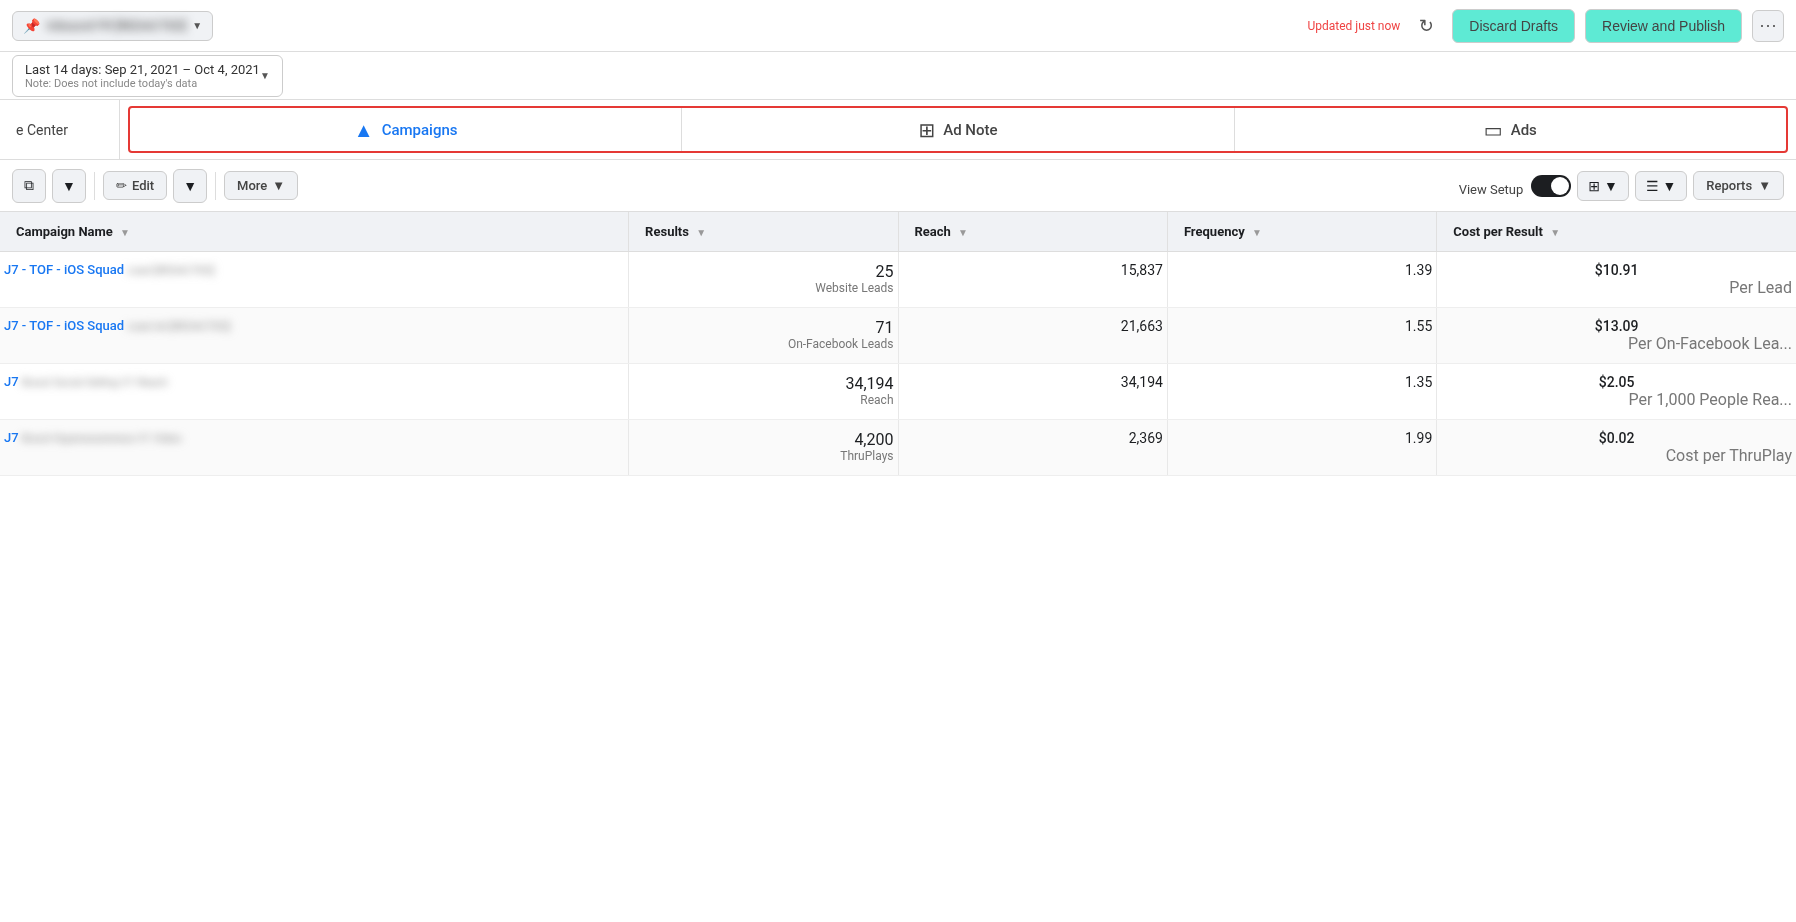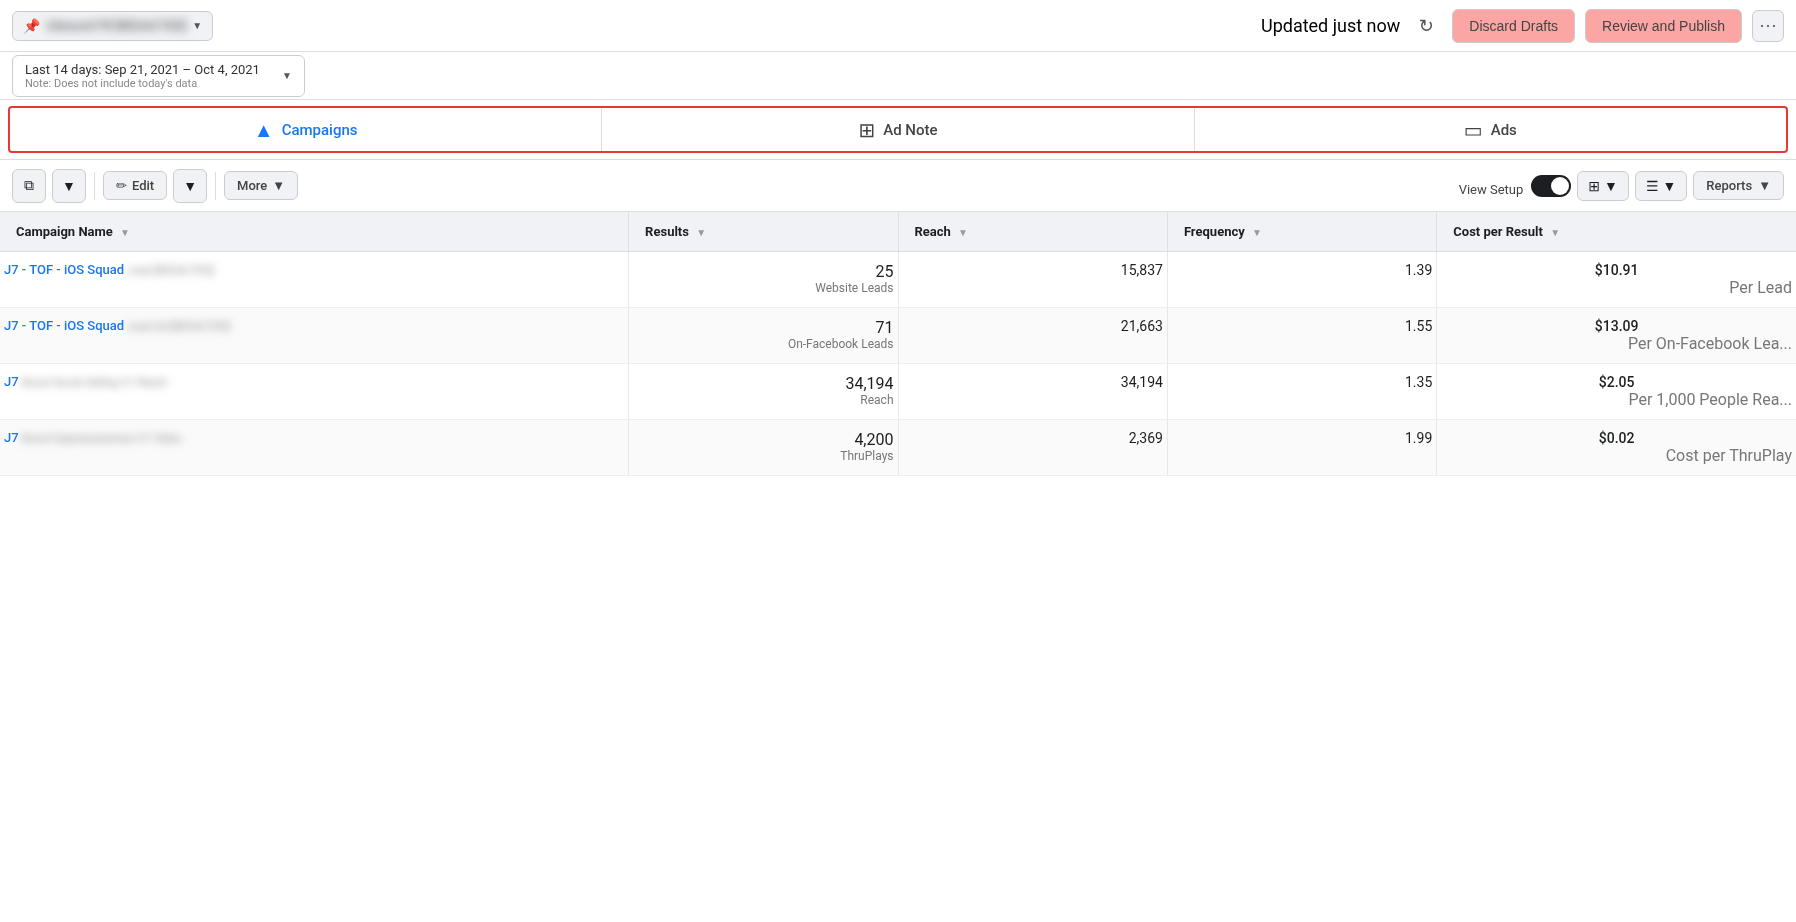--- a/index.html
+++ b/index.html
@@ -12,44 +12,44 @@
     }
     .account-selector {
       display: flex; align-items: center; gap: 6px;
       background: #f0f2f5; border: 1px solid #ccc; border-radius: 6px;
       padding: 6px 10px; cursor: pointer; max-width: 300px;
     }
     .account-selector .pin-icon { color: #888; font-size: 14px; }
     .account-name { font-size: 13px; color: #333; filter: blur(5px); flex: 1; }
     .chevron-down { color: #555; font-size: 10px; }
     .spacer { flex: 1; }
-    .updated-text { font-size: 18px; color: #000000; white-space: nowrap; }
+    .updated-text { font-size: 12px; color: #ef4444; white-space: nowrap; }
     .refresh-btn {
       width: 32px; height: 32px; display: flex; align-items: center; justify-content: center;
       border: none; background: none; cursor: pointer; color: #555; font-size: 18px;
     }
     .top-btn {
       padding: 8px 16px; border: 1px solid #ccc; border-radius: 6px;
-      background: #fca5a5; cursor: pointer; font-size: 14px; color: #444; font-weight: 500;
+      background: #5eead4; cursor: pointer; font-size: 14px; color: #444; font-weight: 500;
     }
     .more-dots-btn {
       width: 32px; height: 32px; display: flex; align-items: center; justify-content: center;
       border: 1px solid #ccc; border-radius: 6px; background: #f0f2f5; cursor: pointer; font-size: 18px; color: #555;
     }
 
     
     .filter-bar {
       display: flex; align-items: center; padding: 0 12px; height: 48px;
       background: #fff; border-bottom: 1px solid #ddd; gap: 10px;
     }
     .filter-input {
       flex: 1; border: none; outline: none; font-size: 14px; color: #888; background: transparent;
     }
     .date-range-selector {
-      display: flex; align-items: center; gap: 22px; padding: 6px 12px;
+      display: flex; align-items: center; gap: 0; padding: 6px 12px;
       border: 1px solid #ccc; border-radius: 6px; background: #fff; cursor: pointer;
       white-space: nowrap;
     }
     .date-range-text { font-size: 13px; color: #333; }
     .date-range-note { font-size: 11px; color: #888; }
     .date-range-info { display: flex; flex-direction: column; }
 
     
     .tabs-area {
       display: flex; align-items: stretch; height: 60px;
@@ -162,20 +162,21 @@
   <div class="date-range-selector">
     <div class="date-range-info">
       <span class="date-range-text">Last 14 days: Sep 21, 2021 – Oct 4, 2021</span>
       <span class="date-range-note">Note: Does not include today's data</span>
     </div>
     <span class="chevron-down">▼</span>
   </div>
 </div>
 
 <div class="tabs-area">
+  <div class="left-label">e Center</div>
   <div class="tabs-container">
     <div class="tab-item active">
       <span class="tab-icon blue">▲</span>
       <span>Campaigns</span>
     </div>
     <div class="tab-item">
       <span class="tab-icon">⊞</span>
       <span>Ad Note</span>
     </div>
     <div class="tab-item">

